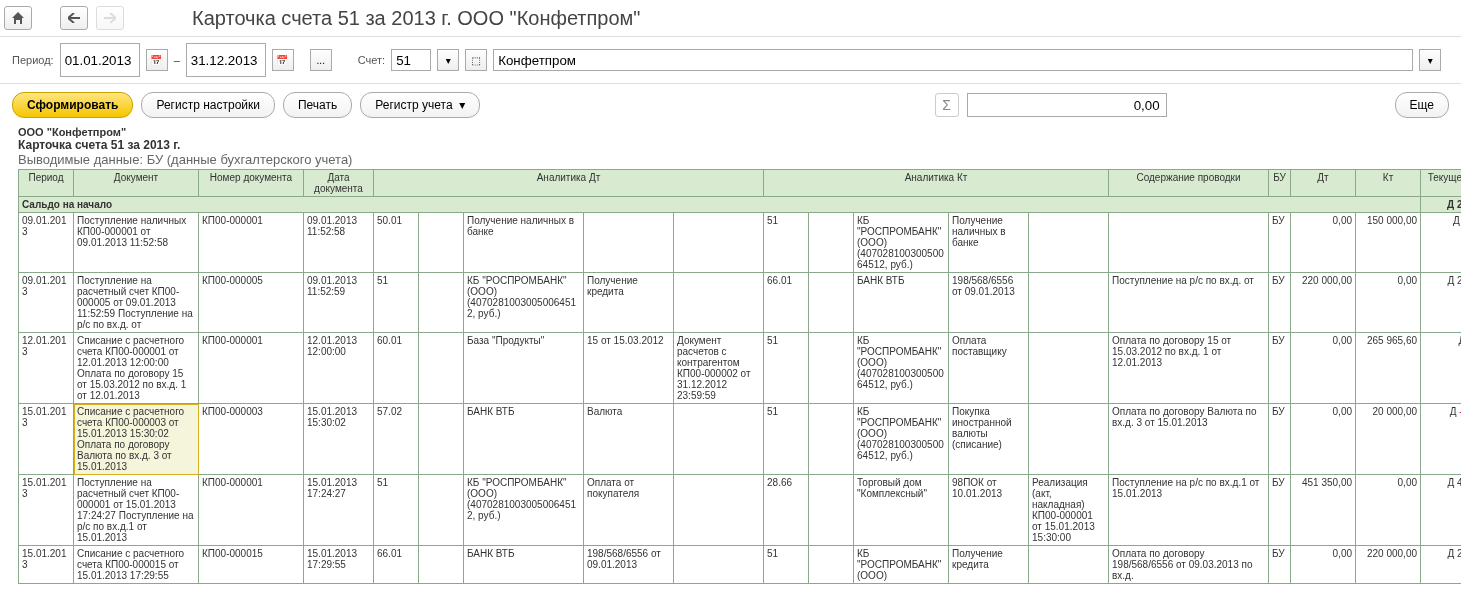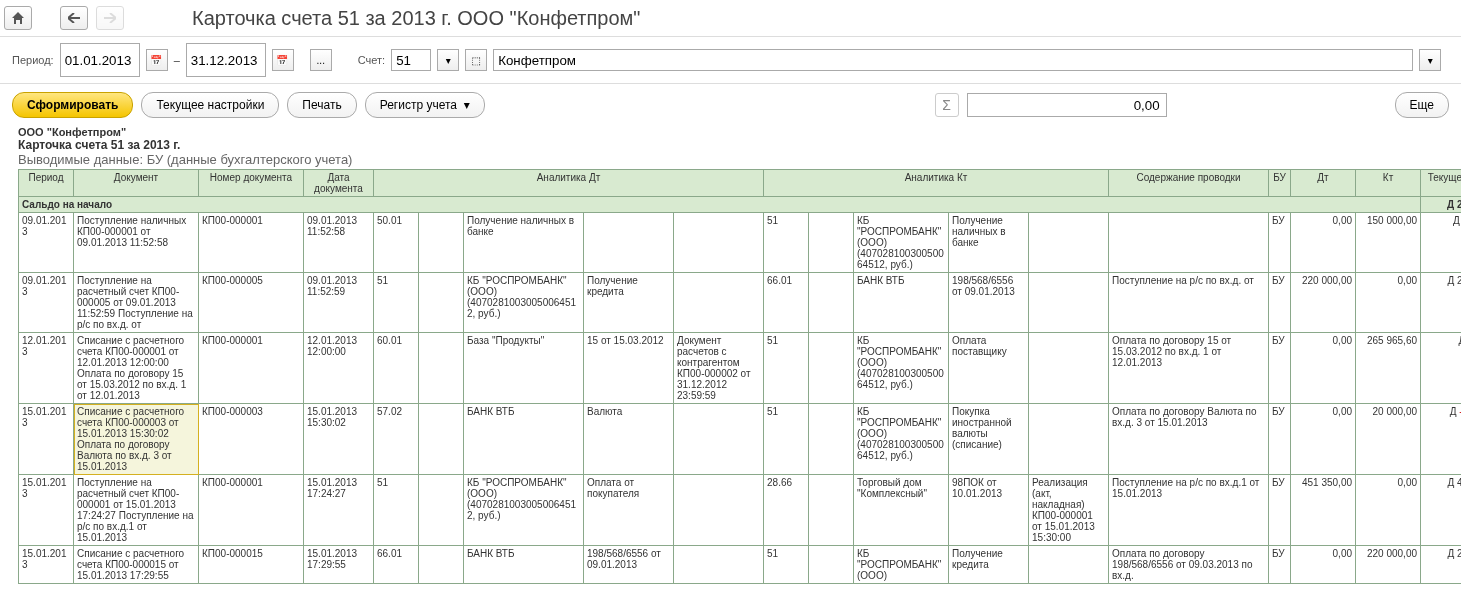--- a/index.html
+++ b/index.html
@@ -72,21 +72,21 @@
   <span class="lbl" style="margin-left:20px;">Счет:</span>
   <input class="acct-input" value="51" style="">
   <button class="dd-btn">▾</button>
   <button class="dd-btn">⬚</button>
   <input class="org-input" value="Конфетпром" style="">
   <button class="dd-btn">▾</button>
 </div>
 
 <div class="toolbar">
   <button class="btn primary">Сформировать</button>
-  <button class="btn">Текущее настройки</button>
+  <button class="btn">Регистр настройки</button>
   <button class="btn">Печать</button>
   <button class="btn"><span>Регистр учета</span> &nbsp;▾</button>
   <div class="sigma">Σ</div>
   <input class="sum-input" value="0,00" style="">
   <button class="btn btn-more">Еще</button>
 </div>
 
 <div class="report-wrap report-container">
   <div class="report-header">
     <div class="rh-line1">ООО "Конфетпром"</div>

